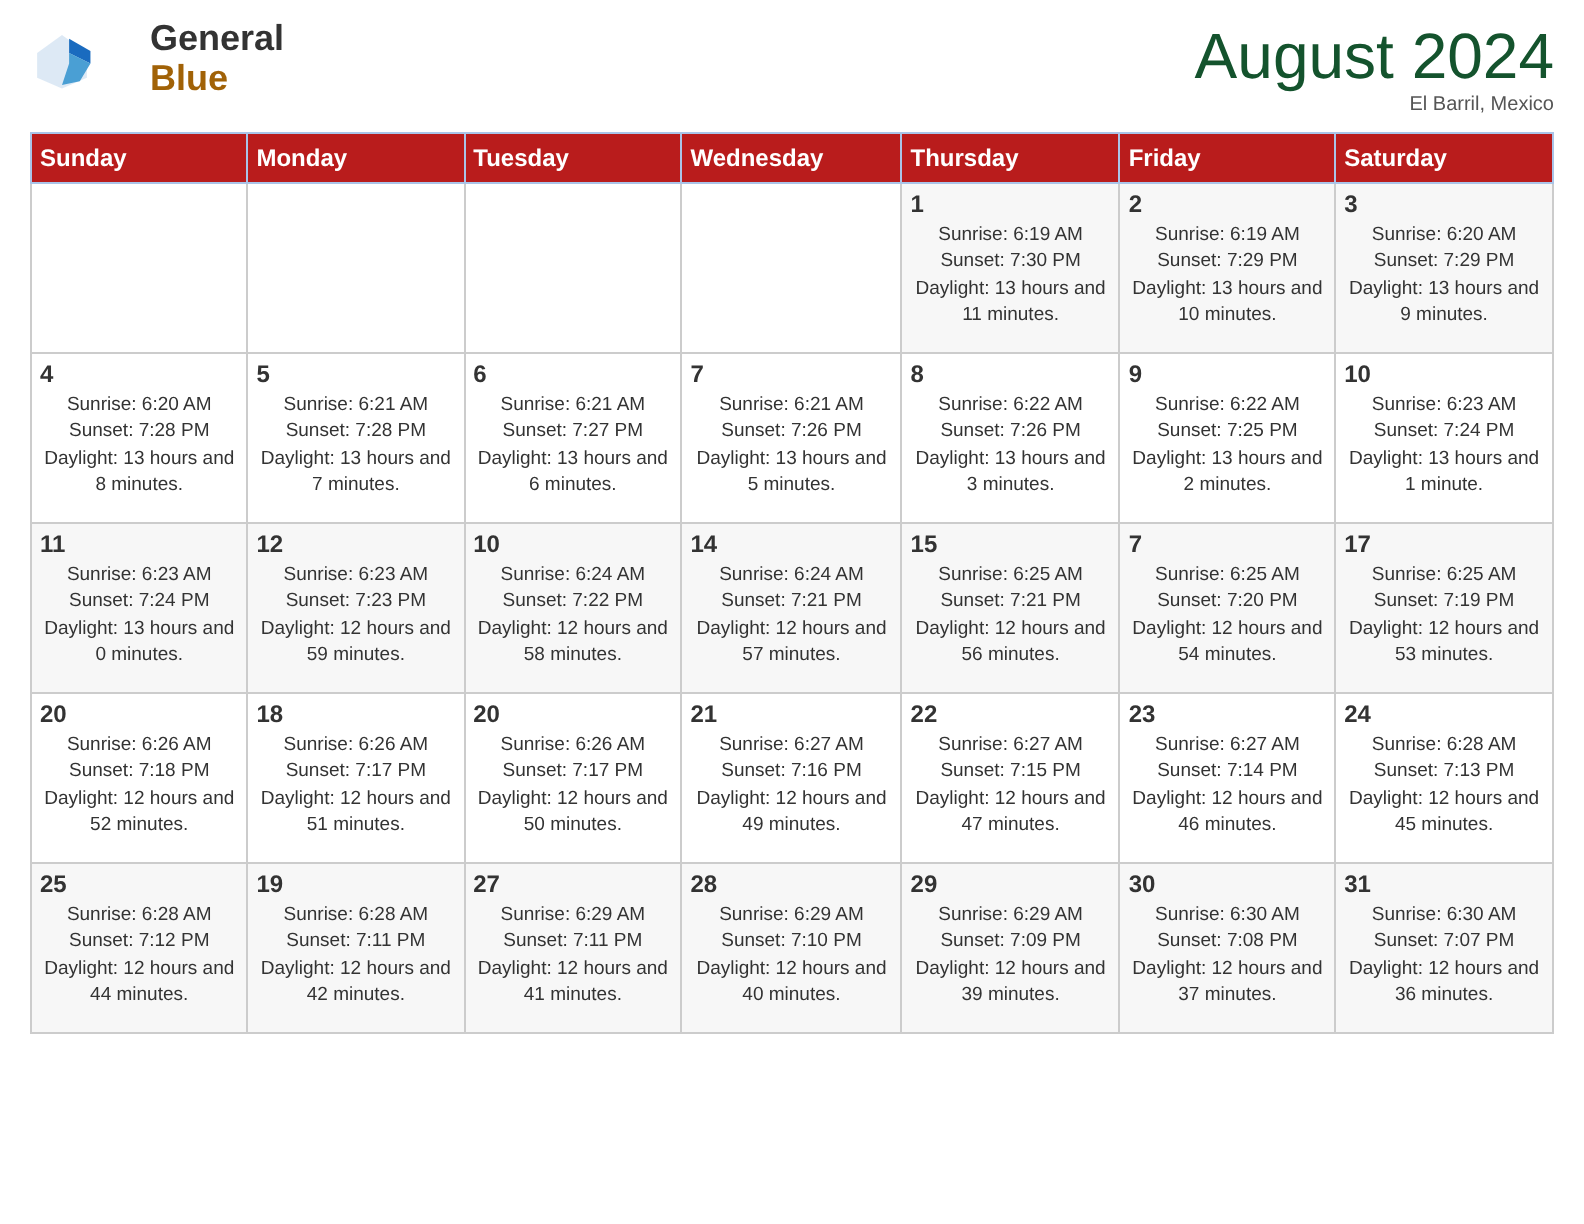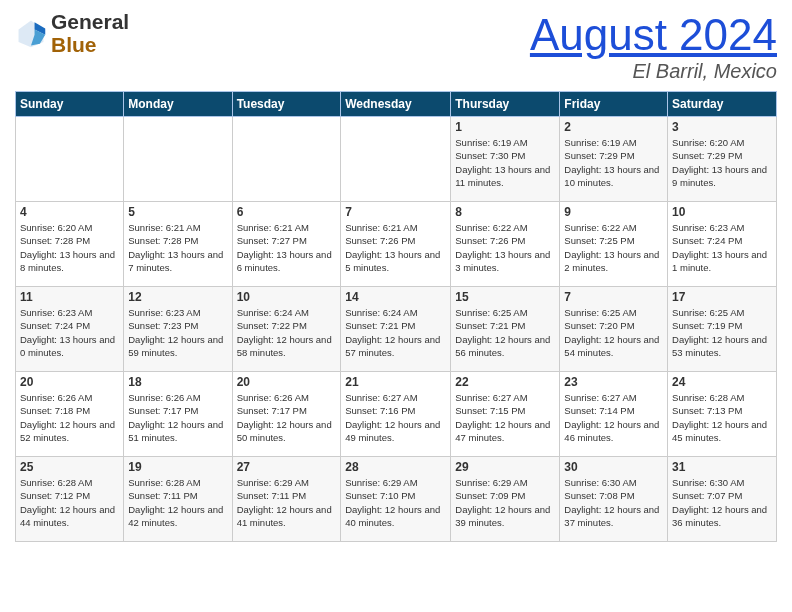--- a/index.html
+++ b/index.html
@@ -20,51 +20,50 @@
       justify-content: space-between;
       align-items: flex-start;
       margin-bottom: 8px;
     }
     .logo {
       display: flex;
       align-items: center;
       gap: 4px;
     }
     .logo-text {
-      font-size: 21px;
+      font-size: 18px;
       font-weight: bold;
       color: #333;
       line-height: 1.1;
+      margin-left: 24px;
     }
     .logo-text .blue { color: #a16207; }
     .logo-icon {
       width: 32px;
       height: 32px;
     }
     .title-block {
       text-align: right;
     }
     .month-title {
-      font-size: 44px;
+      font-size: 32px;
       font-weight: normal;
-      color: #1d4ed8;
-      text-decoration: underline;
+      color: #14532d;
     }
     .subtitle {
-      font-size: 20px;
+      font-size: 10px;
       color: #555;
-      font-style: italic;
     }
     .calendar {
       width: 100%;
       border-collapse: collapse;
       font-size: 10px;
     }
     .calendar th {
-      background: #0c4a6e;
+      background: #b91c1c;
       color: #fff;
       padding: 5px 4px;
       text-align: left;
       font-size: 12px;
       font-weight: bold;
       border: 1px solid #aac4e8;
     }
     .calendar td {
       border: 1px solid #ccc;
       vertical-align: top;
@@ -82,20 +81,21 @@
     .day-num {
       font-size: 12px;
       font-weight: bold;
       color: #333;
       margin-bottom: 2px;
     }
     .day-info {
       font-size: 9.5px;
       color: #333;
       line-height: 1.4;
+      text-align: center;
     }
     .empty-cell {
       background: #fff !important;
     }
   </style>
 </head>
 <body>
 
 <div class="page">
   <div class="header">

